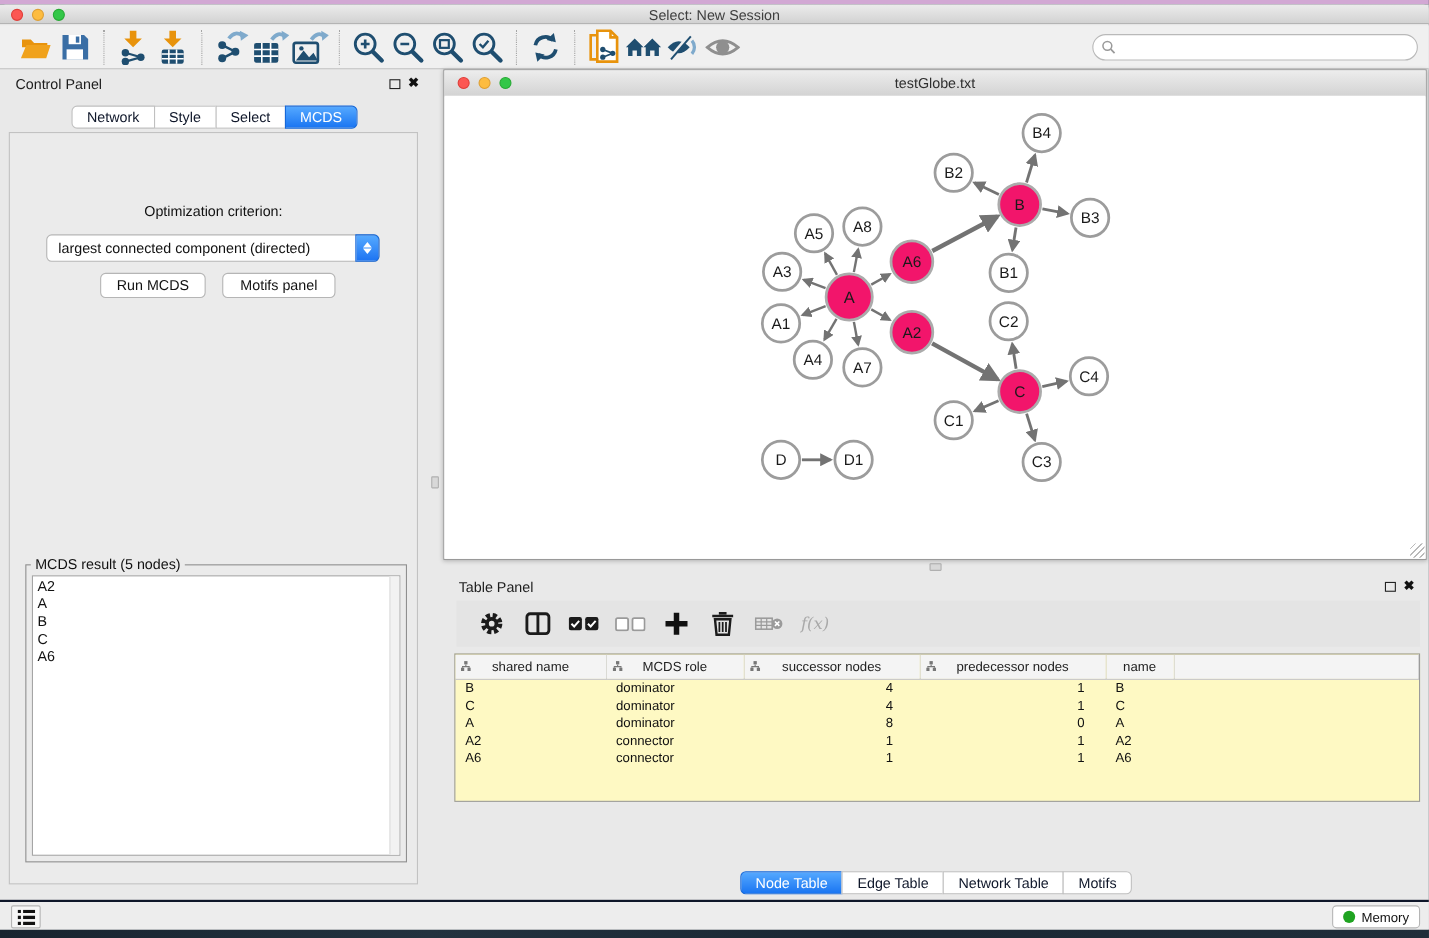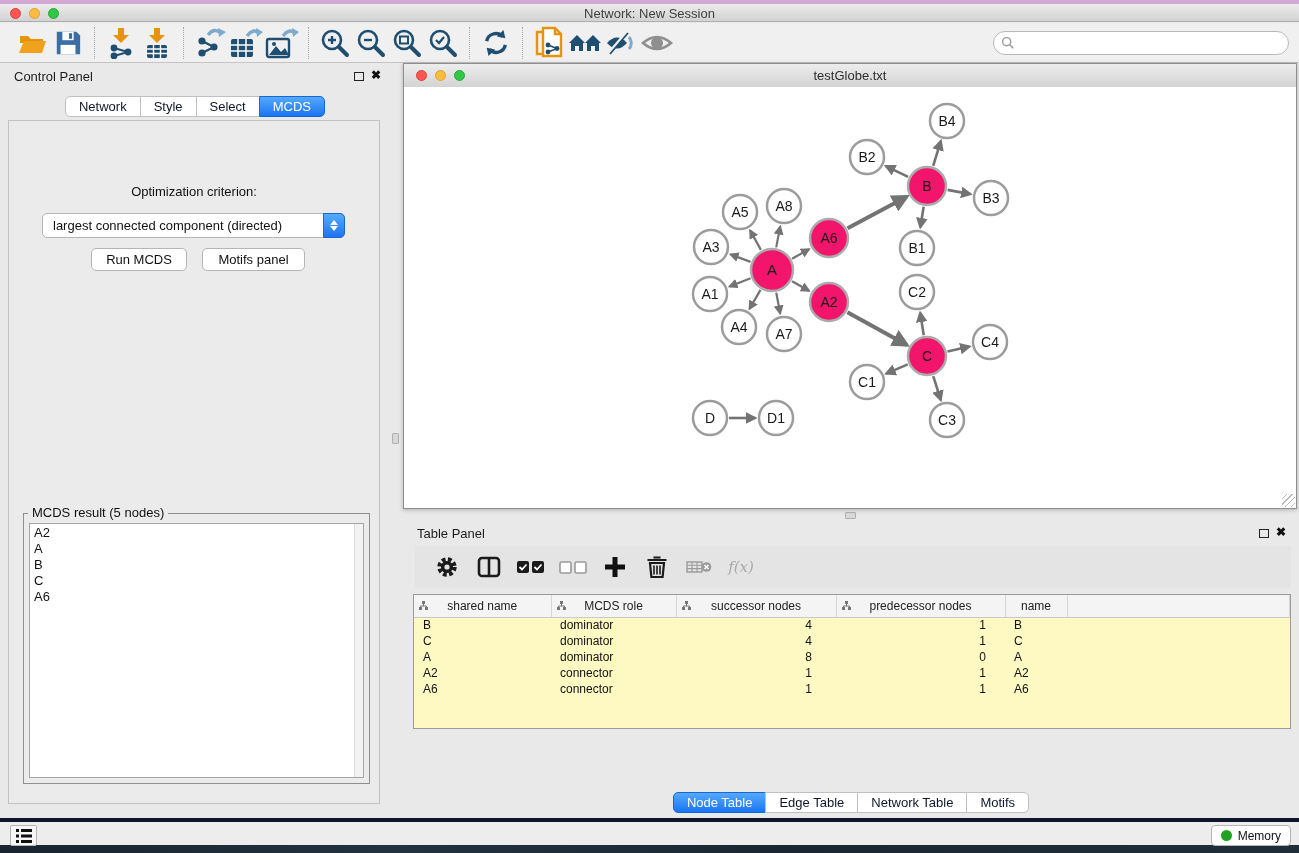--- a/index.html
+++ b/index.html
@@ -102,21 +102,21 @@
     border-right:1px solid #d6d6d6; font-size:12px; font-weight:normal; color:#222; position:relative; }
   #node-table th .col-icon { position:absolute; left:5px; top:6px; }
   #node-table td { font-size:12px; color:#111; height:16px; padding:0 6px; white-space:nowrap; }
   #node-table td.al { text-align:left; padding-left:9px; }
   #node-table td.ar-s { text-align:right; padding-right:24px; }
   #node-table td.ar-p { text-align:right; padding-right:19px; }
   #table-tabs { position:absolute; left:0; right:0; top:272px; display:flex; justify-content:center; }
 
   
   #status-bar { position:absolute; left:0; right:0; bottom:0; height:27px; background:#ededed;
-    border-top:4px solid #0f172a; }
+    border-top:2px solid #0f172a; }
   #list-btn { position:absolute; left:10px; top:3px; width:27px; height:21px; background:#f6f6f6;
     border:1px solid #b5b5b5; border-radius:2px; display:flex; align-items:center; justify-content:center; }
   #memory-btn { position:absolute; right:8px; top:3px; height:21px; background:#fff;
     border:1px solid #b5b5b5; border-radius:4px; display:flex; align-items:center; gap:6px;
     padding:0 9px; font-size:12px; color:#111; }
   #memory-dot { width:11px; height:11px; border-radius:50%; background:#1fa321; }
 </style>
 </head>
 <body>
 
@@ -125,21 +125,21 @@
   <div id="wall-bottom"></div>
 
   <div id="app">
 
     <div id="titlebar">
       <div class="lights">
         <div class="light red"></div>
         <div class="light yellow"></div>
         <div class="light green"></div>
       </div>
-      <div class="title">Network: New Session</div>
+      <div class="title">Select: New Session</div>
     </div>
 
     <div id="main-toolbar">
       <div class="tb-btn">
         <svg width="30" height="30" viewBox="0 0 30 30">
           <path d="M3 8 h8 l3 3 h12 v4 H3 z" fill="#e8930c"></path>
           <path d="M29 13 l-4 12 H2 l5 -12 z" fill="#f0a21c"></path>
         </svg>
       </div>
       <div class="tb-btn">

